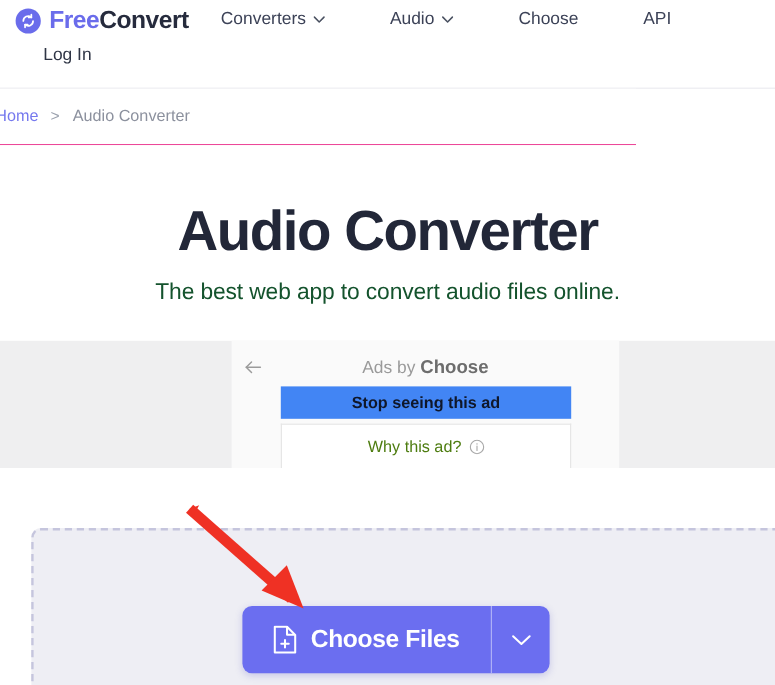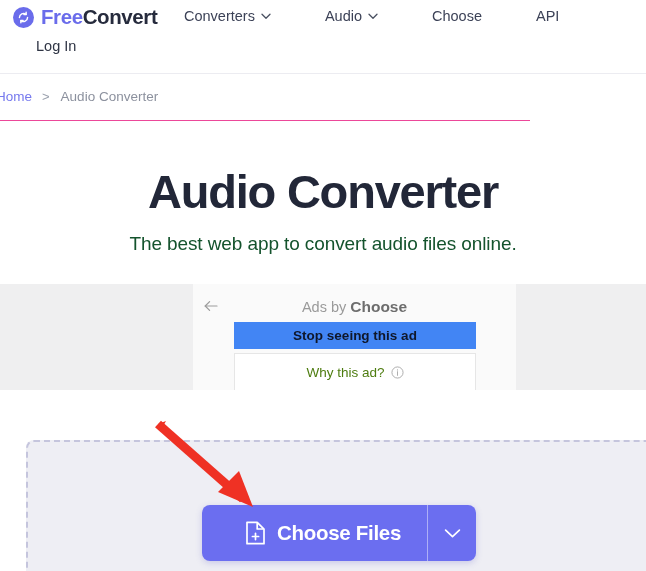--- a/index.html
+++ b/index.html
@@ -263,21 +263,20 @@
     position: absolute;
     left: 202px; top: 115px;
     display: flex;
     align-items: stretch;
     height: 56px;
     border-radius: 8px;
     overflow: hidden;
     background: #6b6ef0;
     box-shadow: 0 2px 6px rgba(90,92,200,0.25);
     z-index: 5;
-    padding-left: 18px;
   }
   .choose-main {
     display: flex;
     align-items: center;
     padding: 0 26px 0 25px;
     cursor: pointer;
     color: #ffffff;
     font-size: 20.5px;
     font-weight: 700;
     letter-spacing: -0.3px;

